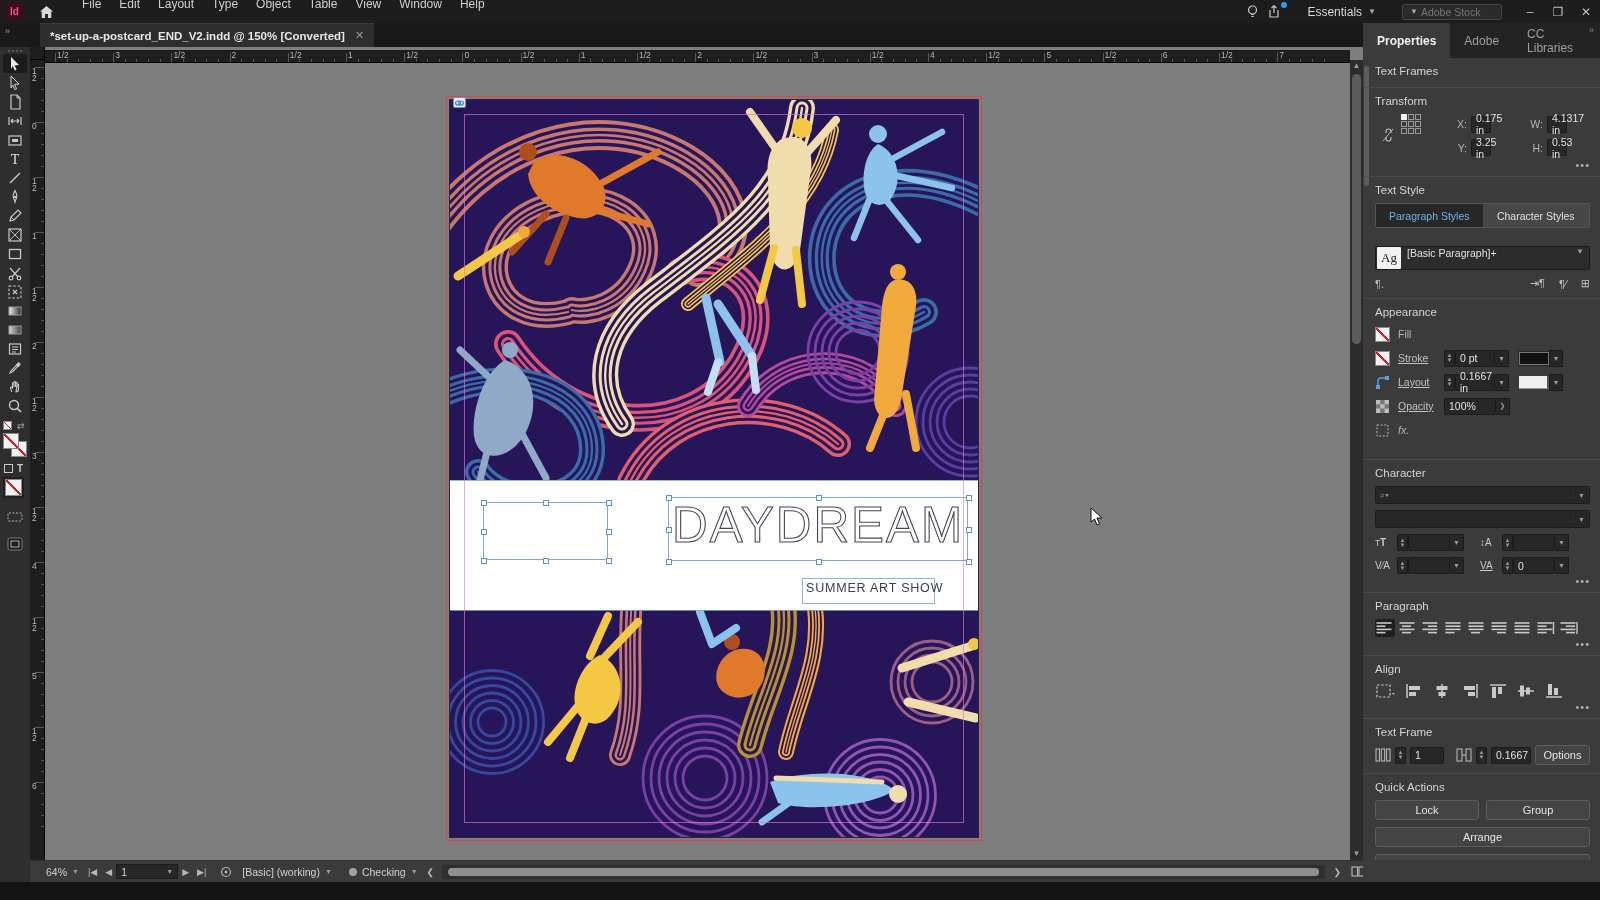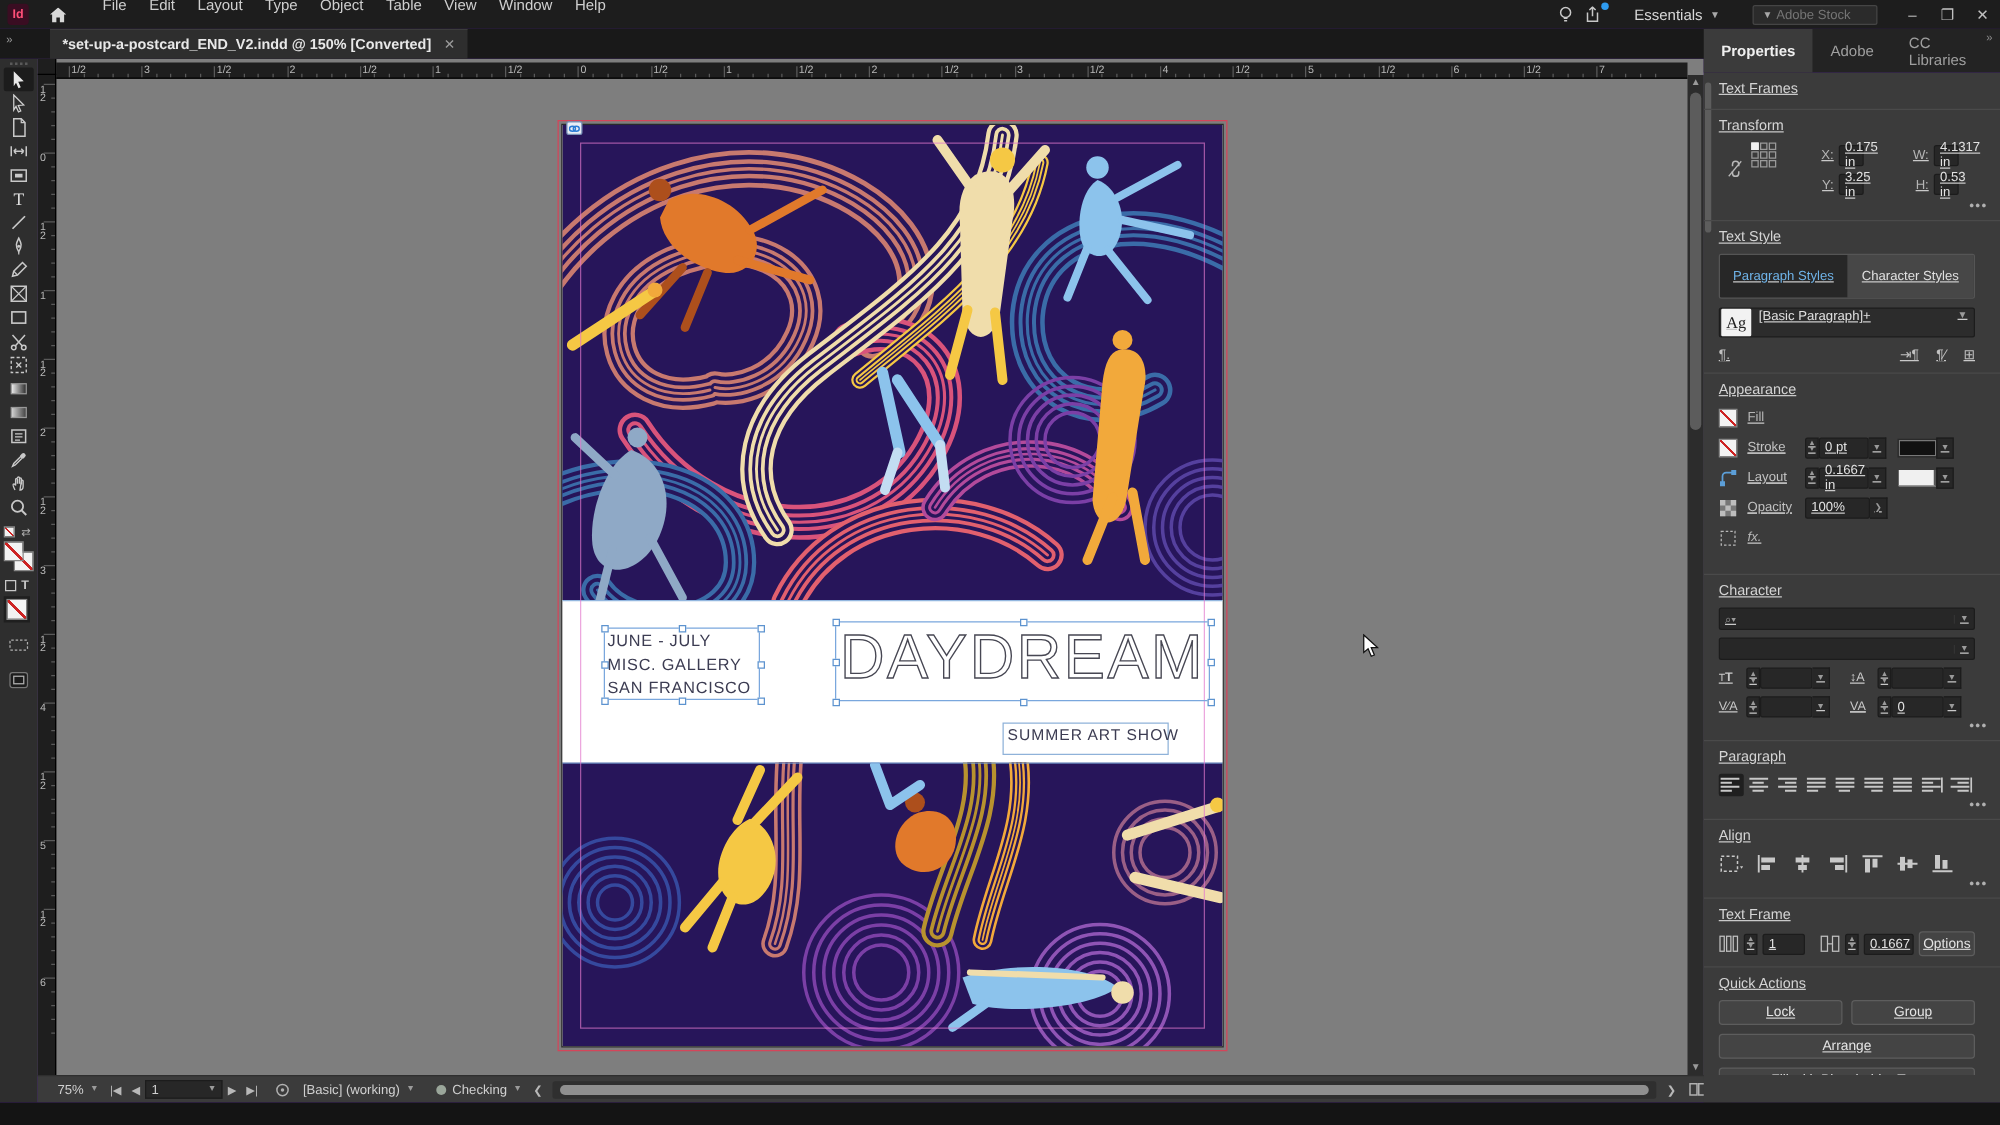--- a/index.html
+++ b/index.html
@@ -92,39 +92,39 @@
 
   #txt-left { position:absolute; left:36px; top:404px; font-size:13px; letter-spacing:0.6px; color:#3c3c52; line-height:18.5px; z-index:6; white-space:pre-line; }
   #txt-title-svg { position:absolute; left:220px; top:396px; z-index:6; }
   #txt-show { position:absolute; left:356px; top:481px; font-size:12.5px; letter-spacing:0.8px; color:#3c3c52; z-index:6; }
 
   #cursor { position:absolute; left:1045px; top:447px; z-index:40; }
 
   
   #panel { position:absolute; right:0; top:58px; width:237px; bottom:18px; background:#3b3b3b; color:#c9c9c9; z-index:20; overflow:hidden; }
   #panel-scroll-thumb { position:absolute; left:1px; top:8px; width:5px; height:120px; background:#5d5d5d; border-radius:3px; }
-  .sec { padding:7px 20px 8px 12px; border-bottom:1px solid #4a4a4a; position:relative;text-decoration:underline; }
+  .sec { padding:7px 10px 8px 12px; border-bottom:1px solid #4a4a4a; position:relative; }
   .sec-title { font-size:11.5px; color:#d4d4d4; margin-bottom:7px; }
   .dots-more { position:absolute; right:10px; bottom:5px; color:#b0b0b0; font-size:11px; letter-spacing:1px; }
   .field { background:#272727; border:1px solid #1c1c1c; border-radius:2px; color:#e2e2e2; font-size:10.5px;
     height:17px; display:flex; align-items:center; padding:0 4px; }
   .lbl { font-size:10.5px; color:#b5b5b5; }
   .stepper { width:11px; height:17px; background:#272727; border:1px solid #1c1c1c; border-radius:2px 0 0 2px; color:#9a9a9a;
     font-size:6px; display:flex; flex-direction:column; align-items:center; justify-content:center; line-height:5px; }
   .ddchev { width:14px; height:17px; background:#272727; border:1px solid #1c1c1c; border-left:none; color:#9a9a9a; font-size:7px;
     display:flex; align-items:center; justify-content:center; }
 
   
   #transform-grid { display:grid; grid-template-columns:26px 18px 52px 20px 56px 20px; grid-row-gap:5px; align-items:center; }
   #refpoint { display:grid; grid-template-columns:repeat(3,6px); grid-template-rows:repeat(3,6px); gap:1px; }
   #refpoint span { border:1px solid #9a9a9a; background:transparent; }
   #refpoint span.sel { background:#f0f0f0; border-color:#f0f0f0; }
 
   
-  #style-tabs { display:flex; height:36px; margin-bottom:7px; border:1px solid #555; border-radius:2px; overflow:hidden; }
+  #style-tabs { display:flex; height:25px; margin-bottom:18px; border:1px solid #555; border-radius:2px; overflow:hidden; }
   .style-tab { flex:1; display:flex; align-items:center; justify-content:center; font-size:10.5px; background:#474747; color:#e0e0e0; }
   .style-tab.active { background:#272727; color:#6fb3e8; }
   #style-row { display:flex; align-items:flex-start; height:24px; background:#2c2c2c; border:1px solid #1c1c1c; border-radius:2px; }
   #style-ag { width:24px; height:22px; background:#f2f2f2; color:#222; font-size:13px; font-family:"Liberation Serif",serif;
     display:flex; align-items:center; justify-content:center; border-radius:1px; margin:0 6px 0 1px; }
   #style-name { flex:1; font-size:10.5px; color:#e0e0e0; }
   #style-chev { width:18px; color:#9a9a9a; font-size:8px; text-align:center; }
   #parstyle-icons { display:flex; margin-top:7px; color:#c0c0c0; font-size:11px; align-items:center; }
   #parstyle-icons .grow { flex:1; }
   #parstyle-icons span { margin-right:14px; }
@@ -783,23 +783,20 @@
 
         <div id="margin-guides"></div>
 
         <div id="link-badge">
           <svg width="9" height="6" viewBox="0 0 9 6">
               <ellipse cx="3" cy="3" rx="2.4" ry="2" fill="none" stroke="#2a7bd4" stroke-width="1.1"></ellipse>
               <ellipse cx="6" cy="3" rx="2.4" ry="2" fill="none" stroke="#2a7bd4" stroke-width="1.1"></ellipse>
             </svg>
         </div>
 
-        <div id="txt-left"><span>JUNE - JULY</span>
-<span>MISC. GALLERY</span>
-<span>SAN FRANCISCO</span></div>
 
         <svg id="txt-title-svg" width="300" height="62">
           <text x="2" y="46" font-family="Liberation Sans, sans-serif" font-size="50" letter-spacing="2" textLength="292" lengthAdjust="spacingAndGlyphs" fill="none" stroke="#474753" stroke-width="1.1">DAYDREAM</text>
         </svg>
 
         <div id="txt-show">SUMMER ART SHOW</div>
 
         <div class="sel-frame" style="left:33px;top:402px;width:125px;height:58px;">
             <span class="sel-handle" style="left: -3.5px; top: -3.5px;"></span>
             <span class="sel-handle" style="left: 59px; top: -3.5px;"></span>
@@ -1176,21 +1173,21 @@
         <div class="btn">Lock</div>
         <div class="btn">Group</div>
         <div class="btn wide">Arrange</div>
         <div class="btn wide">Fill with Placeholder Text</div>
       </div>
     </div>
   </aside>
 
   <div id="statusbar">
     <div class="gap" style="width:16px"></div>
-    <span>75%</span>
+    <span>64%</span>
     <span class="sb-chev">▼</span>
     <span class="navbtn">|◀</span>
     <span class="navbtn">◀</span>
     <div id="page-field">
       <span class="grow">1</span>
       <span class="sb-chev" style="margin:0">▼</span>
     </div>
     <span class="navbtn">▶</span>
     <span class="navbtn">▶|</span>
     <div class="gap"></div>

